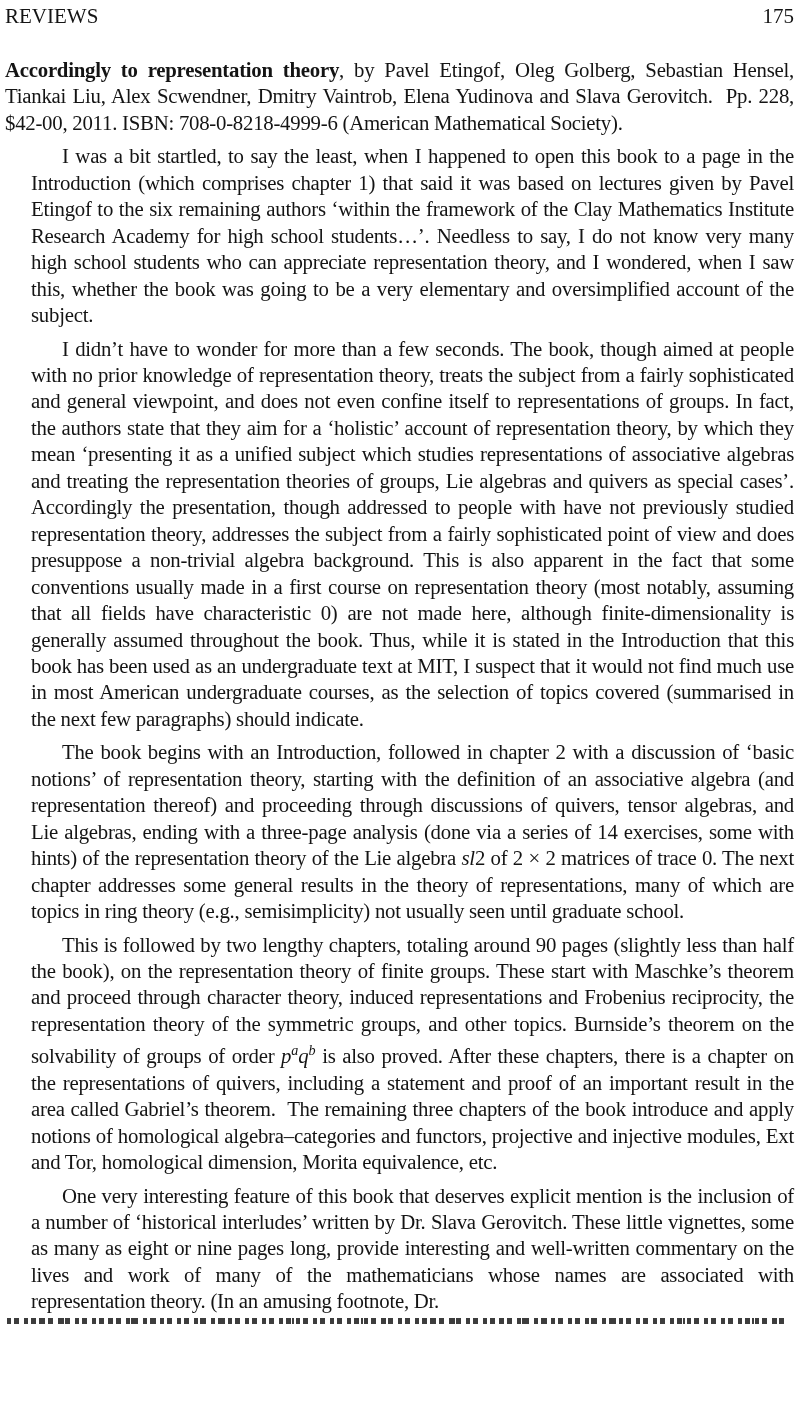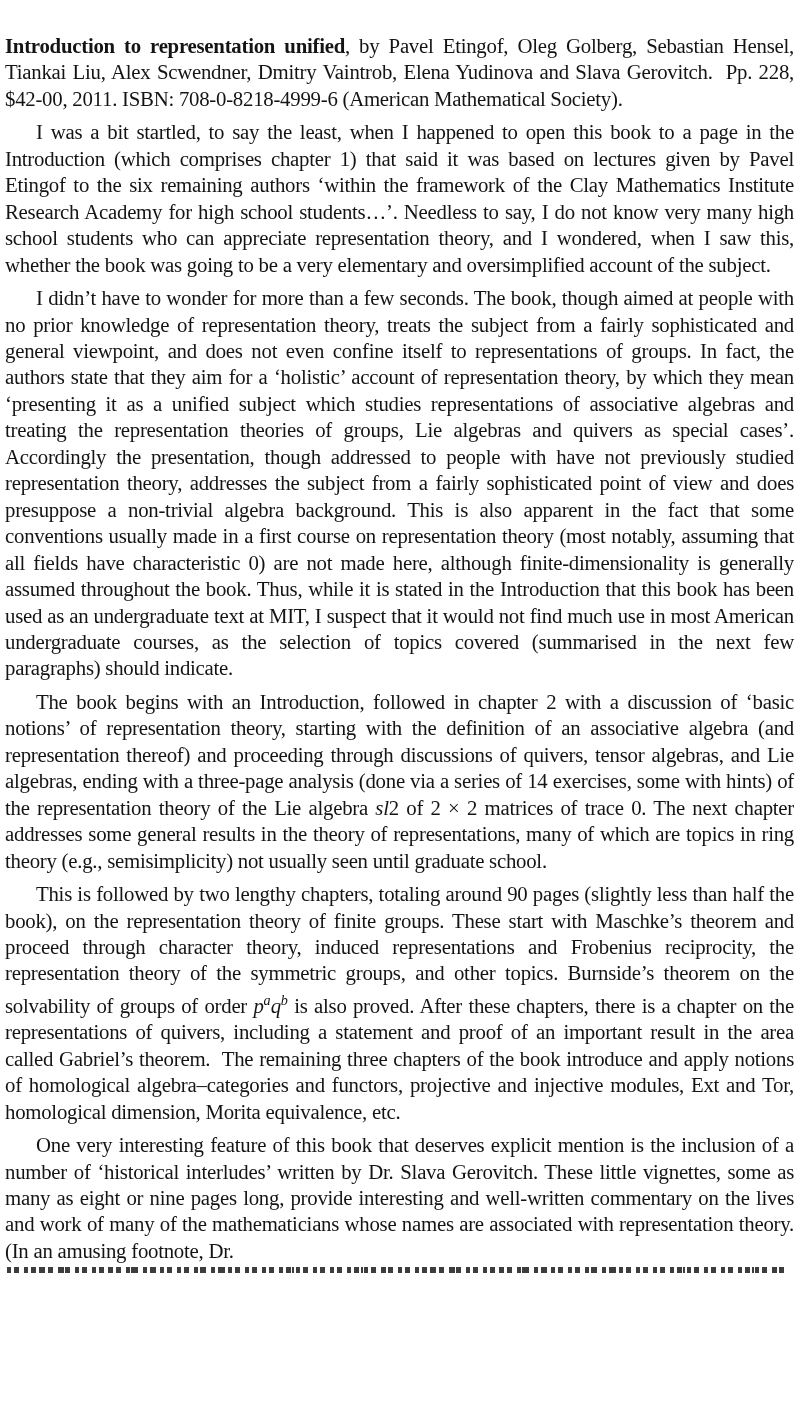--- a/index.html
+++ b/index.html
@@ -24,41 +24,45 @@
   }
   .review-body p {
     margin: 0;
     font-size: 20.8px;
     line-height: 26.45px;
     text-align: justify;
     letter-spacing: -0.25px;
     white-space: pre-wrap;
   }
   .review-body p.title-par { margin-top: 29px; }
-  .review-body p.indent { text-indent: 31px; margin-top: 7px; }
+  .review-body p.indent { text-indent: 31px; margin-top: 7px; margin-left: 26px; }
   .b   { font-weight: bold; }
   .i   { font-style: italic; }
   .sup { vertical-align: super; font-size: 0.68em; font-style: italic; letter-spacing: 0; }
   .clipped-next-line {
     height: 6px;
     margin: 3px 6px 0 2px;
     background:
       repeating-linear-gradient(90deg, #1c1c1c 0 4px, transparent 4px 7px, #1c1c1c 7px 12px, transparent 12px 17px),
       repeating-linear-gradient(90deg, transparent 0 9px, #1c1c1c 9px 11px, transparent 11px 23px);
     opacity: 0.85;
   }
 </style>
 </head>
 <body>
 
 <div class="page">
 
+  <div class="running-head">
+    <span>REVIEWS</span>
+    <span>175</span>
+  </div>
 
   <div class="review-body">
-      <p class="title-par"><span class="b">Introduction to representation unified</span><span>, by Pavel Etingof, Oleg Golberg, Sebastian Hensel, Tiankai Liu, Alex Scwendner, Dmitry Vaintrob, Elena Yudinova and Slava Gerovitch.  Pp. 228, $42-00, 2011. ISBN: 708-0-8218-4999-6 (American Mathematical Society).</span></p>
+      <p class="title-par"><span class="b">Accordingly to representation theory</span><span>, by Pavel Etingof, Oleg Golberg, Sebastian Hensel, Tiankai Liu, Alex Scwendner, Dmitry Vaintrob, Elena Yudinova and Slava Gerovitch.  Pp. 228, $42-00, 2011. ISBN: 708-0-8218-4999-6 (American Mathematical Society).</span></p>
       <p class="indent"><span>I was a bit startled, to say the least, when I happened to open this book to a page in the Introduction (which comprises chapter 1) that said it was based on lectures given by Pavel Etingof to the six remaining authors ‘within the framework of the Clay Mathematics Institute Research Academy for high school students…’. Needless to say, I do not know very many high school students who can appreciate representation theory, and I wondered, when I saw this, whether the book was going to be a very elementary and oversimplified account of the subject.</span></p>
       <p class="indent"><span>I didn’t have to wonder for more than a few seconds. The book, though aimed at people with no prior knowledge of representation theory, treats the subject from a fairly sophisticated and general viewpoint, and does not even confine itself to representations of groups. In fact, the authors state that they aim for a ‘holistic’ account of representation theory, by which they mean ‘presenting it as a unified subject which studies representations of associative algebras and treating the representation theories of groups, Lie algebras and quivers as special cases’. Accordingly the presentation, though addressed to people with have not previously studied representation theory, addresses the subject from a fairly sophisticated point of view and does presuppose a non-trivial algebra background. This is also apparent in the fact that some conventions usually made in a first course on representation theory (most notably, assuming that all fields have characteristic 0) are not made here, although finite-dimensionality is generally assumed throughout the book. Thus, while it is stated in the Introduction that this book has been used as an undergraduate text at MIT, I suspect that it would not find much use in most American undergraduate courses, as the selection of topics covered (summarised in the next few paragraphs) should indicate.</span></p>
       <p class="indent"><span>The book begins with an Introduction, followed in chapter 2 with a discussion of ‘basic notions’ of representation theory, starting with the definition of an associative algebra (and representation thereof) and proceeding through discussions of quivers, tensor algebras, and Lie algebras, ending with a three-page analysis (done via a series of 14 exercises, some with hints) of the representation theory of the Lie algebra </span><span class="i">sl</span><span>2 of 2 × 2 matrices of trace 0. The next chapter addresses some general results in the theory of representations, many of which are topics in ring theory (e.g., semisimplicity) not usually seen until graduate school.</span></p>
       <p class="indent"><span>This is followed by two lengthy chapters, totaling around 90 pages (slightly less than half the book), on the representation theory of finite groups. These start with Maschke’s theorem and proceed through character theory, induced representations and Frobenius reciprocity, the representation theory of the symmetric groups, and other topics. Burnside’s theorem on the solvability of groups of order </span><span class="i">p</span><span class="sup">a</span><span class="i">q</span><span class="sup">b</span><span> is also proved. After these chapters, there is a chapter on the representations of quivers, including a statement and proof of an important result in the area called Gabriel’s theorem.  The remaining three chapters of the book introduce and apply notions of homological algebra–categories and functors, projective and injective modules, Ext and Tor, homological dimension, Morita equivalence, etc.</span></p>
       <p class="indent"><span>One very interesting feature of this book that deserves explicit mention is the inclusion of a number of ‘historical interludes’ written by Dr. Slava Gerovitch. These little vignettes, some as many as eight or nine pages long, provide interesting and well-written commentary on the lives and work of many of the mathematicians whose names are associated with representation theory. (In an amusing footnote, Dr.</span></p>
     </div>
 
   <div class="clipped-next-line"></div>
 
 </div>

